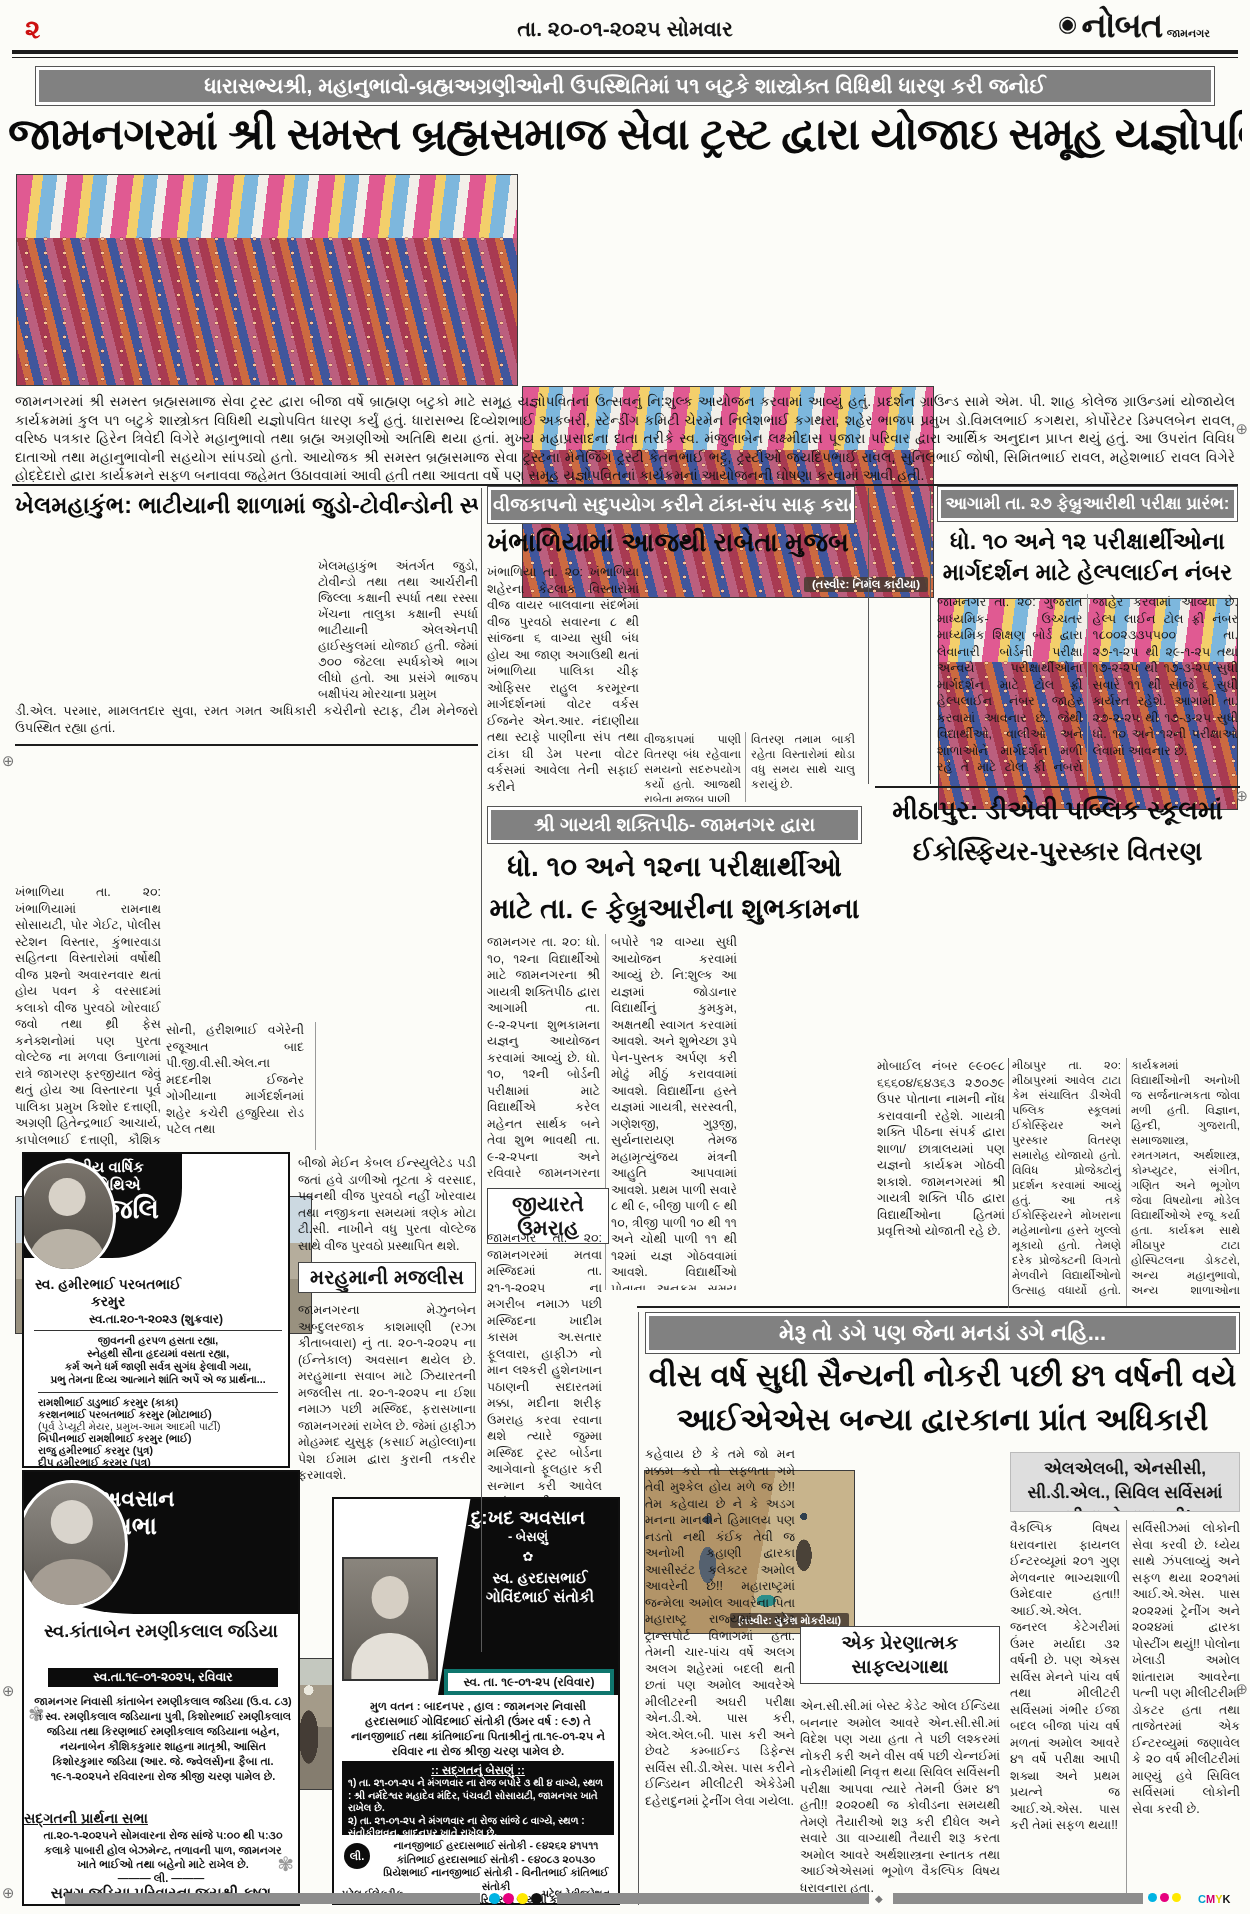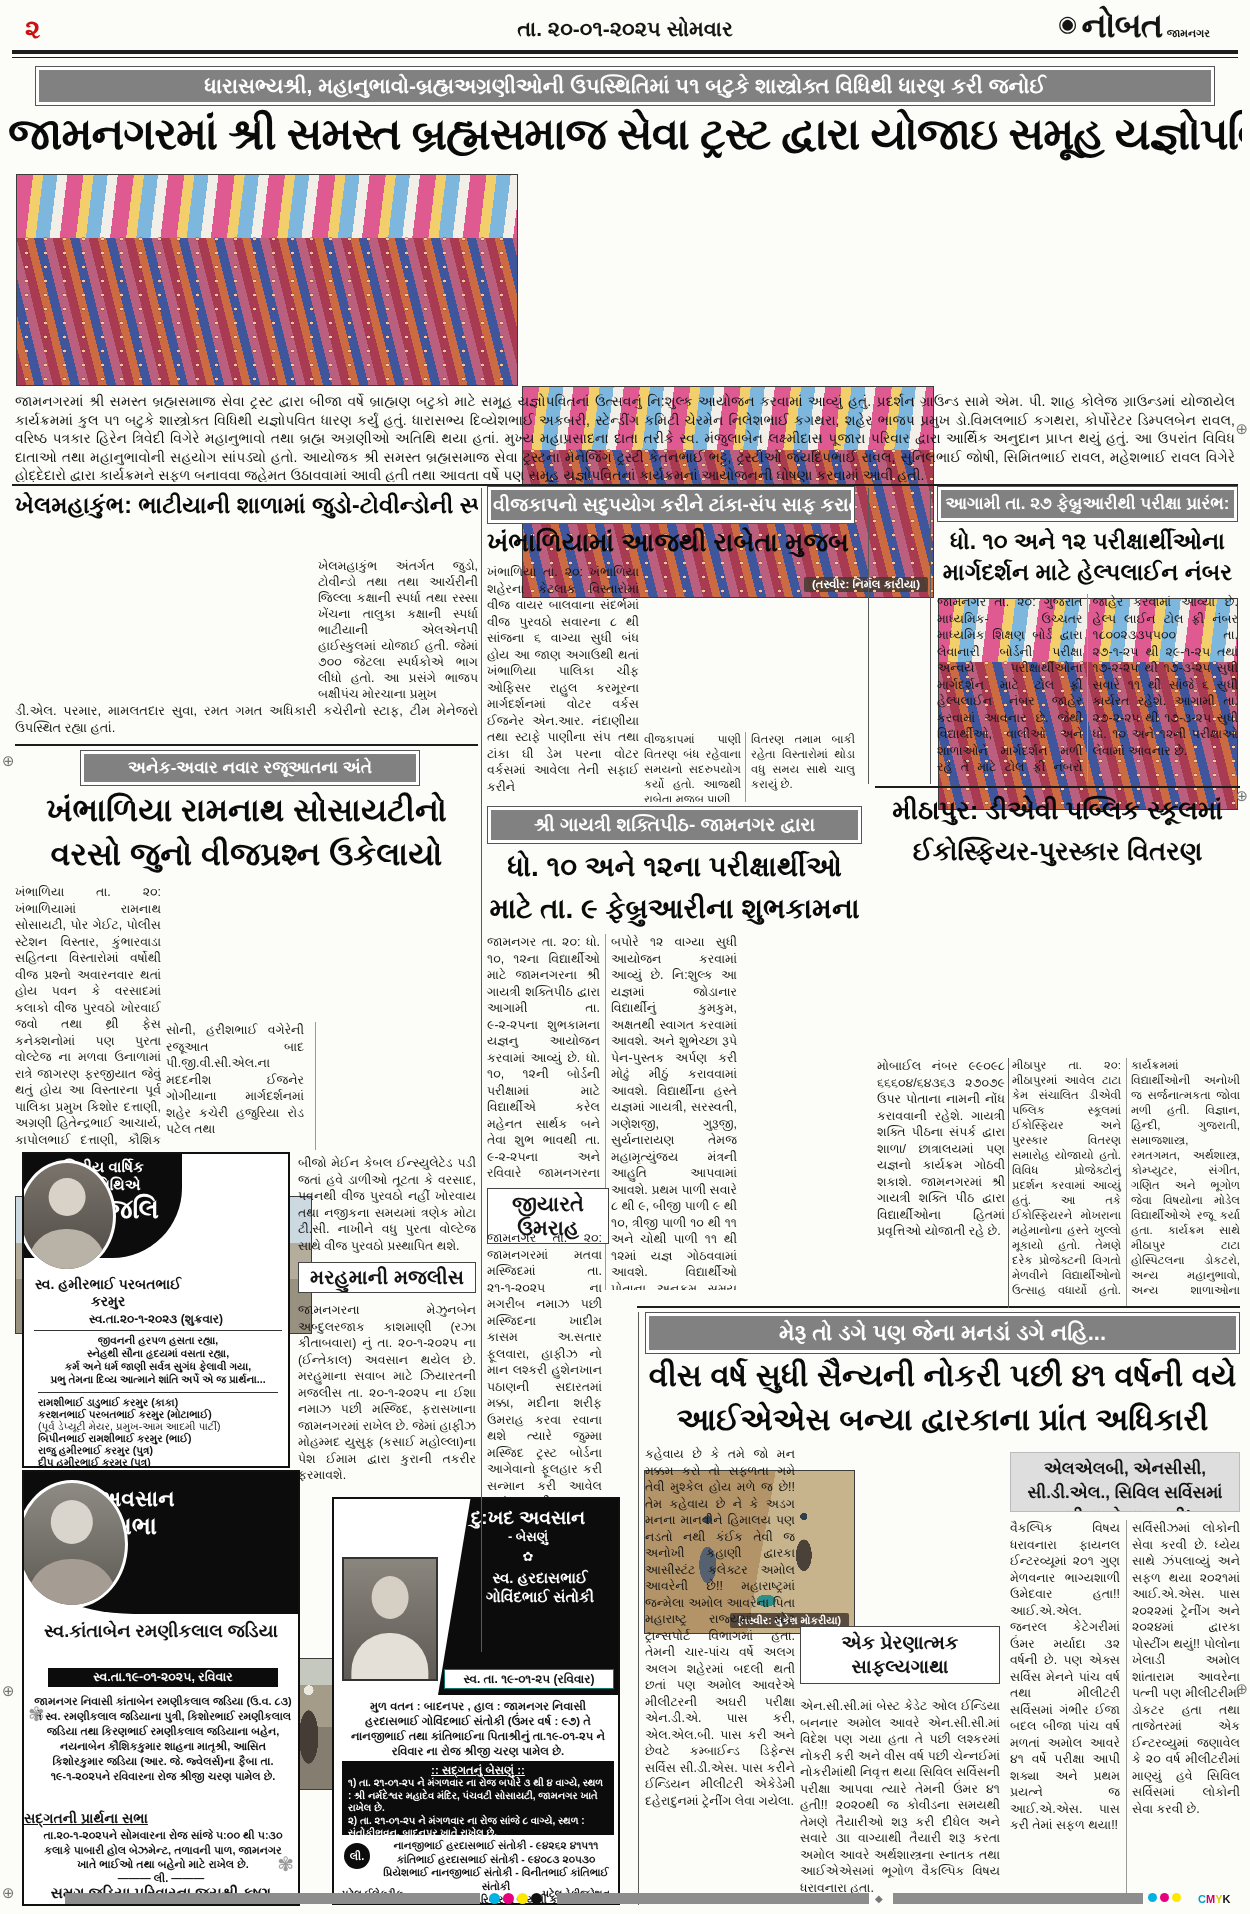--- a/index.html
+++ b/index.html
@@ -83,24 +83,20 @@
 
   <div class="abs tb" style="left:15px;right:15px;top:392px;height:90px;font-size:14px;line-height:18.5px">જામનગરમાં શ્રી સમસ્ત બ્રહ્મસમાજ સેવા ટ્રસ્ટ દ્વારા બીજા વર્ષે બ્રાહ્મણ બટુકો માટે સમૂહ યજ્ઞોપવિતનાં ઉત્સવનું નિ:શુલ્ક આયોજન કરવામાં આવ્યું હતું. પ્રદર્શન ગ્રાઉન્ડ સામે એમ. પી. શાહ કોલેજ ગ્રાઉન્ડમાં યોજાયેલ કાર્યક્રમમાં કુલ ૫૧ બટુકે શાસ્ત્રોક્ત વિધિથી યજ્ઞોપવિત ધારણ કર્યું હતું. ધારાસભ્ય દિવ્યેશભાઈ અકબરી, સ્ટેન્ડીંગ કમિટી ચેરમેન નિલેશભાઈ કગથરા, શહેર ભાજપ પ્રમુખ ડો.વિમલભાઈ કગથરા, કોર્પોરેટર ડિમ્પલબેન રાવલ, વરિષ્ઠ પત્રકાર હિરેન ત્રિવેદી વિગેરે મહાનુભાવો તથા બ્રહ્મ અગ્રણીઓ અતિથિ થયા હતાં. મુખ્ય મહાપ્રસાદના દાતા તરીકે સ્વ. મંજુલાબેન લક્ષ્મીદાસ પૂજારા પરિવાર દ્વારા આર્થિક અનુદાન પ્રાપ્ત થયું હતું. આ ઉપરાંત વિવિધ દાતાઓ તથા મહાનુભાવોની સહયોગ સાંપડ્યો હતો. આયોજક શ્રી સમસ્ત બ્રહ્મસમાજ સેવા ટ્રસ્ટના મેનેજિંગ ટ્રસ્ટી કેતનભાઈ ભટ્ટ, ટ્રસ્ટીઓ જયદિપભાઈ રાવલ, સુનિલભાઈ જોષી, સિમિતભાઈ રાવલ, મહેશભાઈ રાવલ વિગેરે હોદ્દેદારો દ્વારા કાર્યક્રમને સફળ બનાવવા જહેમત ઉઠાવવામાં આવી હતી તથા આવતા વર્ષે પણ સમૂહ યજ્ઞોપવિતનાં કાર્યક્રમનાં આયોજનની ઘોષણા કરવામાં આવી હતી.</div>
   <div class="hrule" style="left:12px;right:12px;top:484px;height:2px"></div>
 
   <div class="abs hl one" style="left:15px;top:490px;width:463px;font-size:23px;line-height:30px;text-align:left">ખેલમહાકુંભ: ભાટીયાની શાળામાં જુડો-ટોવીન્ડોની સ્પર્ધા</div>
   <div class="abs ph ph-outdoor" style="left:15px;top:560px;width:297px;height:138px"></div>
   <div class="abs tb" style="left:318px;top:558px;width:160px;height:142px;font-size:12.5px;line-height:16px">ખેલમહાકુંભ અંતર્ગત જુડો, ટોવીન્ડો તથા તથા આર્ચરીની જિલ્લા કક્ષાની સ્પર્ધા તથા રસ્સા ખેંચના તાલુકા કક્ષાની સ્પર્ધા ભાટીયાની એલએનપી હાઈસ્કુલમાં યોજાઈ હતી. જેમાં ૭૦૦ જેટલા સ્પર્ધકોએ ભાગ લીધો હતો. આ પ્રસંગે ભાજપ બક્ષીપંચ મોરચાના પ્રમુખ</div>
   <div class="abs tb" style="left:15px;top:702px;width:463px;height:38px;font-size:13px;line-height:17px">ડી.એલ. પરમાર, મામલતદાર સુવા, રમત ગમત અધિકારી કચેરીનો સ્ટાફ, ટીમ મેનેજરો ઉપસ્થિત રહ્યા હતાં.</div>
   <div class="hrule" style="left:15px;top:744px;width:463px;height:2px"></div>
 
-  <div class="abs kickframe" style="left:80px;top:750px;width:340px">
-    <div class="kickbar" style="font-size:17px">અનેક-અવાર નવાર રજૂઆતના અંતે</div>
-  </div>
-  <div class="abs hl" style="left:15px;top:788px;width:463px;height:90px;font-size:32px;line-height:44px">ખંભાળિયા રામનાથ સોસાયટીનો વરસો જુનો વીજપ્રશ્ન ઉકેલાયો</div>
   <div class="abs tb" style="left:15px;top:884px;width:146px;height:264px">ખંભાળિયા તા. ૨૦: ખંભાળિયામાં રામનાથ સોસાયટી, પોર ગેઈટ, પોલીસ સ્ટેશન વિસ્તાર, કુંભારવાડા સહિતના વિસ્તારોમાં વર્ષોથી વીજ પ્રશ્નો અવારનવાર થતાં હોય પવન કે વરસાદમાં કલાકો વીજ પુરવઠો ખોરવાઈ જવો તથા થ્રી ફેસ કનેક્શનોમાં પણ પુરતા વોલ્ટેજ ના મળવા ઉનાળામાં રાત્રે જાગરણ ફરજીયાત જેવું થતું હોય આ વિસ્તારના પૂર્વ પાલિકા પ્રમુખ કિશોર દત્તાણી, અગ્રણી હિતેન્દ્રભાઈ આચાર્ય, કાપોલભાઈ દત્તાણી, કૌશિક ઠક્કર, ચિરાગ દત્તાણી, દિવ્યેશ પાલસ, ગૌરવ</div>
   <div class="abs ph ph-street" style="left:166px;top:884px;width:310px;height:132px">
     <span class="pcap">(તસ્વીર: મુકેશ મોકરીયા)</span>
   </div>
   <div class="abs tb" style="left:166px;top:1022px;width:150px;height:128px;border-right:1px solid #999;padding-right:11px">સોની, હરીશભાઈ વગેરેની રજૂઆત બાદ પી.જી.વી.સી.એલ.ના મદદનીશ ઈજનેર ગોગીયાના માર્ગદર્શનમાં શહેર કચેરી હજુરિયા રોડ પટેલ તથા</div>
   <div class="abs tb" style="left:298px;top:1155px;width:178px;height:102px">બીજો મેઈન કેબલ ઈન્સ્યુલેટેડ પડી જતાં હવે ડાળીઓ તૂટતા કે વરસાદ, પવનથી વીજ પુરવઠો નહીં ખોરવાય તથા નજીકના સમયમાં ત્રણેક મોટા ટી.સી. નાખીને વધુ પુરતા વોલ્ટેજ સાથે વીજ પુરવઠો પ્રસ્થાપિત થશે.</div>
 
   <div class="abs headframe" style="left:298px;top:1262px;width:178px;font-size:20px;padding:3px 0">મરહુમાની મજલીસ</div>
   <div class="abs tb" style="left:298px;top:1302px;width:178px;height:254px">જામનગરના મેઝુનબેન અબ્દુલરજાક કાશમાણી (રઝા કીતાબવારા) નું તા. ૨૦-૧-૨૦૨૫ ના (ઈન્તેકાલ) અવસાન થયેલ છે. મરહુમાના સવાબ માટે ઝિયારતની મજલીસ તા. ૨૦-૧-૨૦૨૫ ના ઈશા નમાઝ પછી મસ્જિદ, ફરાસખાના જામનગરમાં રાખેલ છે. જેમાં હાફીઝ મોહમ્મદ યુસુફ (કસાઈ મહોલ્લા)ના પેશ ઈમામ દ્વારા કુરાની તકરીર ફરમાવશે.</div>
 
@@ -206,21 +202,21 @@
   <div class="obit" style="left:332px;top:1497px;width:288px;height:408px">
     <div class="abs" style="left:104px;top:0;right:0;height:196px;background:#0c0c0c;color:#fff;text-align:center;
          clip-path:polygon(0 100%,18% 0,100% 0,100% 100%);padding-top:8px">
       <div style="font-size:19px;font-weight:900">દુ:ખદ અવસાન</div>
       <div style="font-size:13px;font-weight:900">- બેસણું</div>
       <div style="font-size:13px;margin:4px 0">✿</div>
       <div style="font-size:15px;font-weight:bold;line-height:19px;padding-left:24px">સ્વ. હરદાસભાઈ ગોવિંદભાઈ સંતોકી</div>
     </div>
     <div class="abs portrait" style="left:8px;top:58px;width:96px;height:124px;border:2px solid #333;
          --pbg:linear-gradient(#8a857d,#5f5b55);--skin:#d6cfc4;--torso:#e4e0d8"></div>
-    <div class="abs" style="left:110px;top:170px;right:4px;background:#fff;border:1px solid #0f766e;text-align:center;
+    <div class="abs" style="left:110px;top:170px;right:4px;background:#fff;border:4px solid #0f766e;text-align:center;
          font-size:12px;font-weight:900;padding:2px 0">સ્વ. તા. ૧૯-૦૧-૨૫ (રવિવાર)</div>
     <div class="abs" style="left:8px;top:200px;width:272px;font-size:11.5px;line-height:15px;text-align:center;font-weight:bold">મુળ વતન : બાદનપર , હાલ : જામનગર નિવાસી હરદાસભાઈ ગોવિંદભાઈ સંતોકી (ઉંમર વર્ષ : ૯૭) તે નાનજીભાઈ તથા કાંતિભાઈના પિતાશ્રીનું તા.૧૯-૦૧-૨૫ ને રવિવાર ના રોજ શ્રીજી ચરણ પામેલ છે.</div>
     <div class="abs" style="left:8px;top:262px;width:272px;background:#0c0c0c;color:#fff;padding:3px 6px;height:74px;overflow:hidden">
       <div style="text-align:center;font-size:11.5px;font-weight:bold;text-decoration:underline">:: સદ્ગતનું બેસણું ::</div>
       <div style="font-size:10px;line-height:12.5px;font-weight:bold">૧) તા. ૨૧-૦૧-૨૫ ને મંગળવાર ના રોજ બપોરે ૩ થી ૪ વાગ્યે, સ્થળ : શ્રી નર્મદેશ્વર મહાદેવ મંદિર, પંચવટી સોસાયટી, જામનગર ખાતે રાખેલ છે.</div>
       <div style="font-size:10px;line-height:12.5px;font-weight:bold">૨) તા. ૨૧-૦૧-૨૫ ને મંગળવાર ના રોજ સાંજે ૮ વાગ્યે, સ્થળ : સંતોકીભવન, બાદનપર ખાતે રાખેલ છે.</div>
     </div>
     <div class="abs" style="left:10px;top:344px;width:26px;height:26px;background:#0c0c0c;color:#fff;border-radius:50%;
          text-align:center;line-height:26px;font-size:11px;font-weight:bold">લી.</div>
     <div class="abs" style="left:42px;top:340px;width:240px;font-size:10.5px;line-height:13.5px;font-weight:bold;text-align:center">

